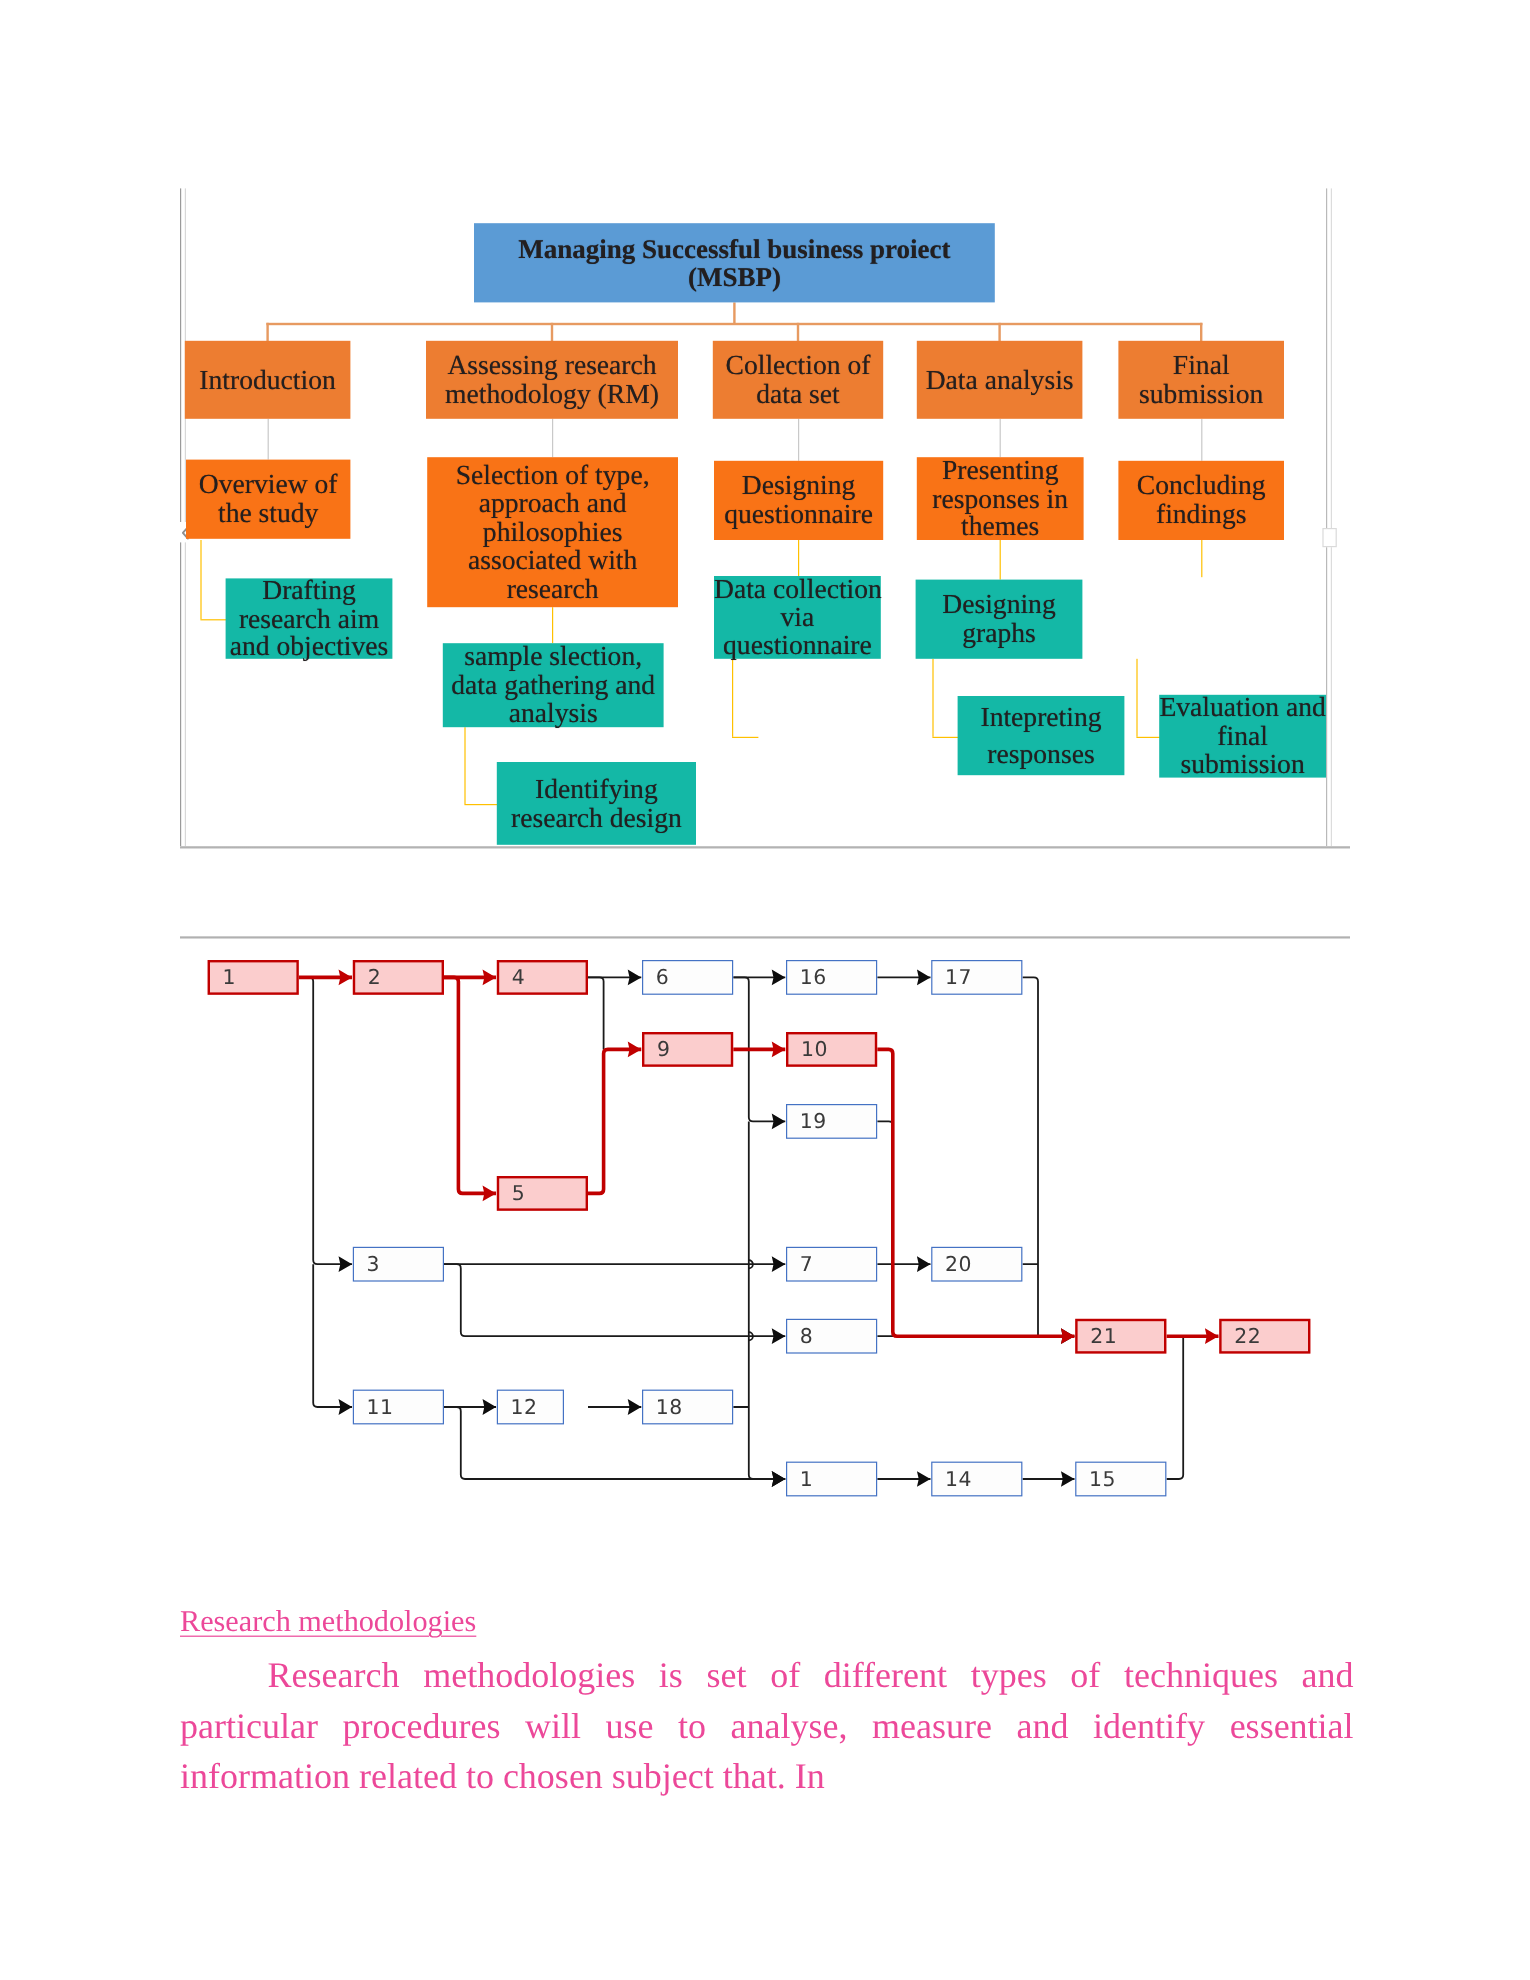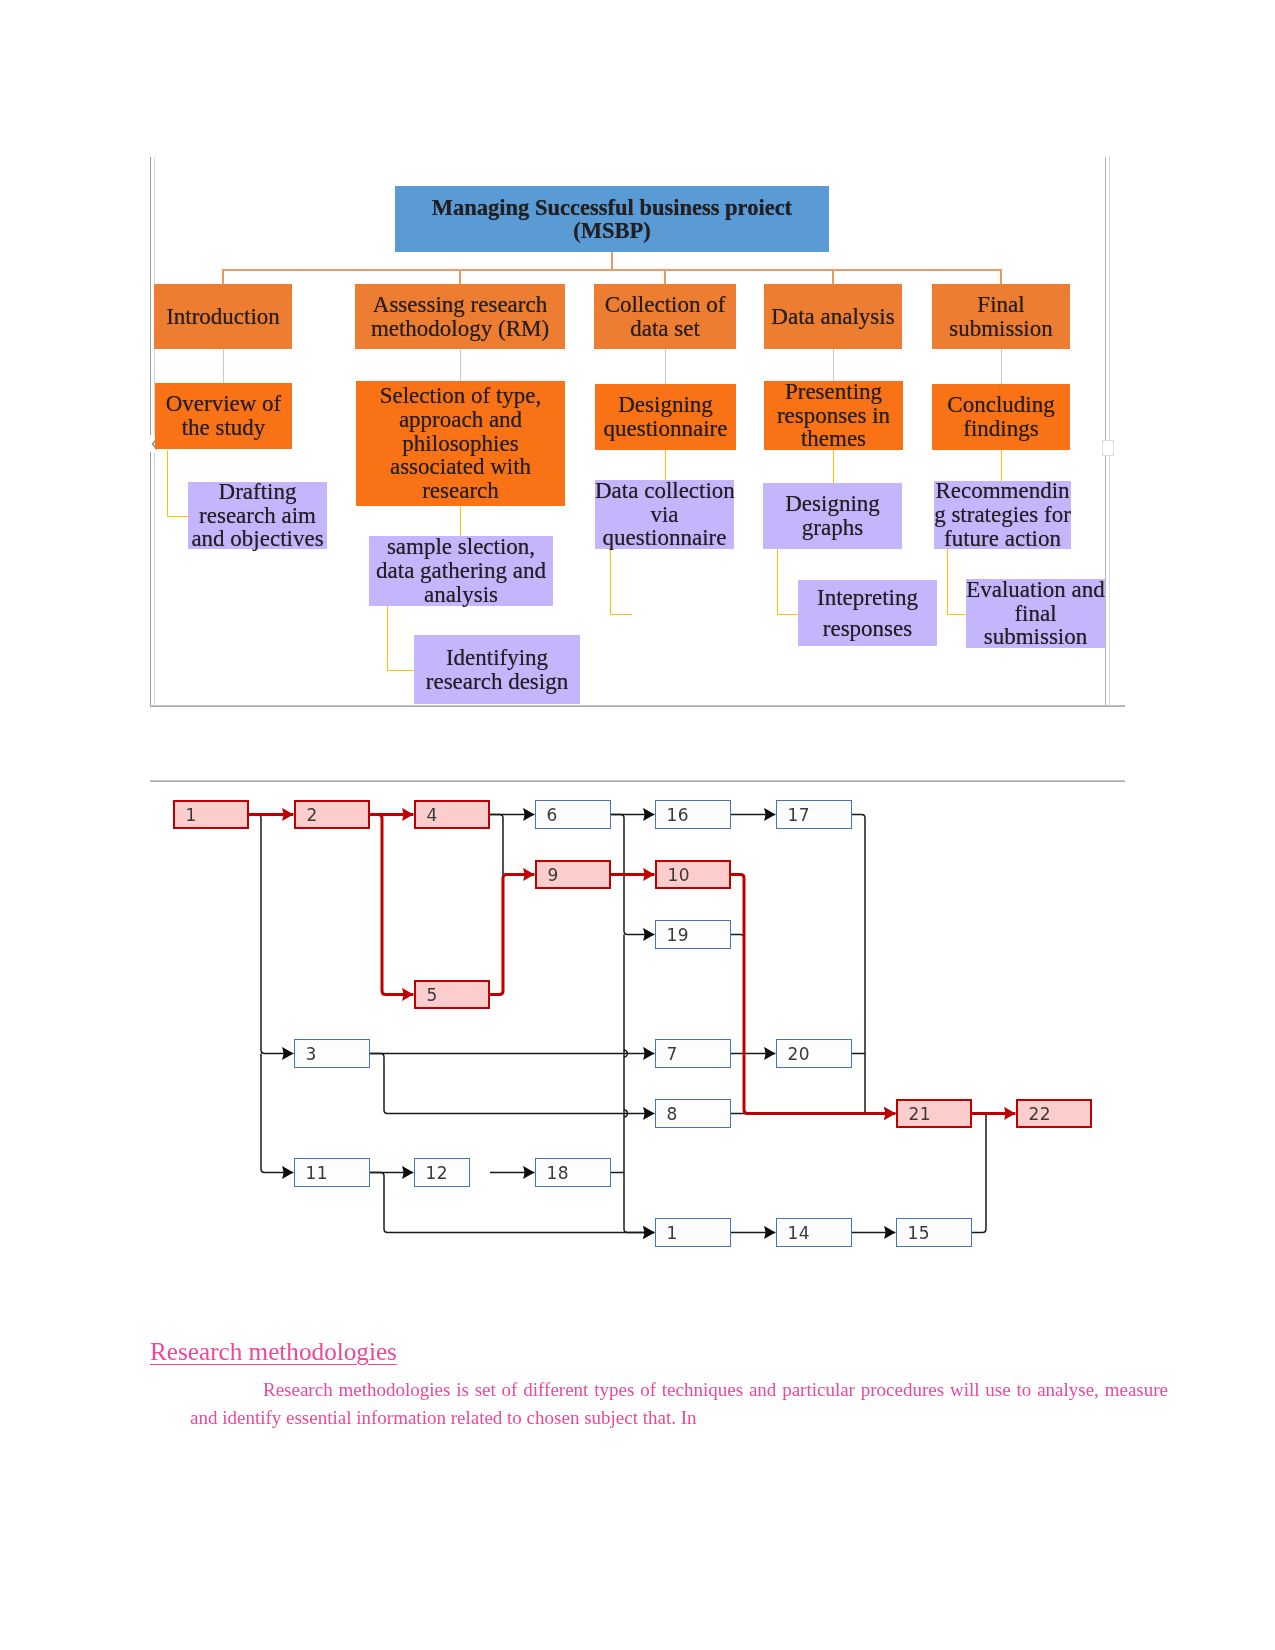--- a/index.html
+++ b/index.html
@@ -23,21 +23,21 @@
   .f1-handle-r{position:absolute;left:952px;top:283px;width:10px;height:14px;
                border:1px solid #dadada;background:#fff;}
 
   .obox{position:absolute;display:flex;align-items:center;justify-content:center;
         text-align:center;box-sizing:border-box;line-height:1.03;color:#231f20;
         text-shadow:0 0 .7px rgba(0,0,0,.55);}
   .obox span{display:block;width:100%;white-space:pre;}
   .o-blue{background:#5b9bd5;font-weight:bold;}
   .o-orange{background:#ed7d31;}
   .o-gray{background:#f97316;}
-  .o-yellow{background:#c4b5fd;}
+  .o-yellow{background:#14b8a6;}
 
   .ln{position:absolute;}
   .ln-or{background:#e79a61;}
   .ln-gy{background:#c9c9c9;}
   .ln-ye{background:#ffc000;}
 
   
   #fig2{position:absolute;left:150px;top:780px;width:976px;height:490px;
         filter:blur(0.35px);}
   .f2-top{position:absolute;left:0px;top:0px;width:975px;height:2px;
@@ -46,22 +46,22 @@
   .nb{position:absolute;box-sizing:border-box;display:flex;align-items:center;
       padding-left:10.5px;font-family:"DejaVu Sans",sans-serif;font-size:17px;
       color:#3a3a3a;letter-spacing:.4px;}
   .nb-n{border:1.4px solid #4472c4;background:#fdfdfd;}
   .nb-c{border:2px solid #c00000;background:#fbcdcd;}
 
   
   .btxt{position:absolute;font-family:"Liberation Serif",serif;color:#ec4899;}
   #b-head{left:150px;top:1338px;font-size:25.2px;text-decoration:underline;
           text-underline-offset:4px;text-decoration-thickness:1.2px;}
-  #b-para{left:150px;top:1376px;width:978px;font-size:19px;line-height:28px;
-          text-align:justify;text-indent:73px;margin-left:40px;}
+  #b-para{left:150px;top:1376px;width:978px;font-size:30px;line-height:42px;
+          text-align:justify;text-indent:73px;}
 
 </style>
 </head>
 <body>
 
 <div class="page">
 
   <div id="fig1">
     <div class="f1-frame-l1"></div>
     <div class="f1-frame-l2"></div>
@@ -137,23 +137,20 @@
         <span class="ml">Drafting<br>research aim<br>and objectives</span>
       </div>
     <div class="obox o-yellow" style="left:219px;top:379px;width:184px;height:70px;font-size:23px">
         <span class="ml">sample slection,<br>data gathering and<br>analysis</span>
       </div>
     <div class="obox o-yellow" style="left:445px;top:323px;width:139px;height:69px;font-size:23px">
         <span class="ml">Data collection<br>via<br>questionnaire</span>
       </div>
     <div class="obox o-yellow" style="left:613px;top:326px;width:139px;height:66px;font-size:23px">
         <span class="ml">Designing<br>graphs</span>
-      </div>
-    <div class="obox o-yellow" style="left:784px;top:324px;width:137px;height:68px;font-size:23px">
-        <span class="ml">Recommendin<br>g strategies for<br>future action</span>
       </div>
     <div class="obox o-yellow" style="left:264px;top:478px;width:166px;height:69px;font-size:23px">
         <span class="ml">Identifying<br>research design</span>
       </div>
     <div class="obox o-yellow" style="left:648px;top:423px;width:139px;height:66px;font-size:23px;line-height:31px">
         <span class="ml">Intepreting<br>responses</span>
       </div>
     <div class="obox o-yellow" style="left:816px;top:422px;width:139px;height:69px;font-size:23px">
         <span class="ml">Evaluation and<br>final<br>submission</span>
       </div>

